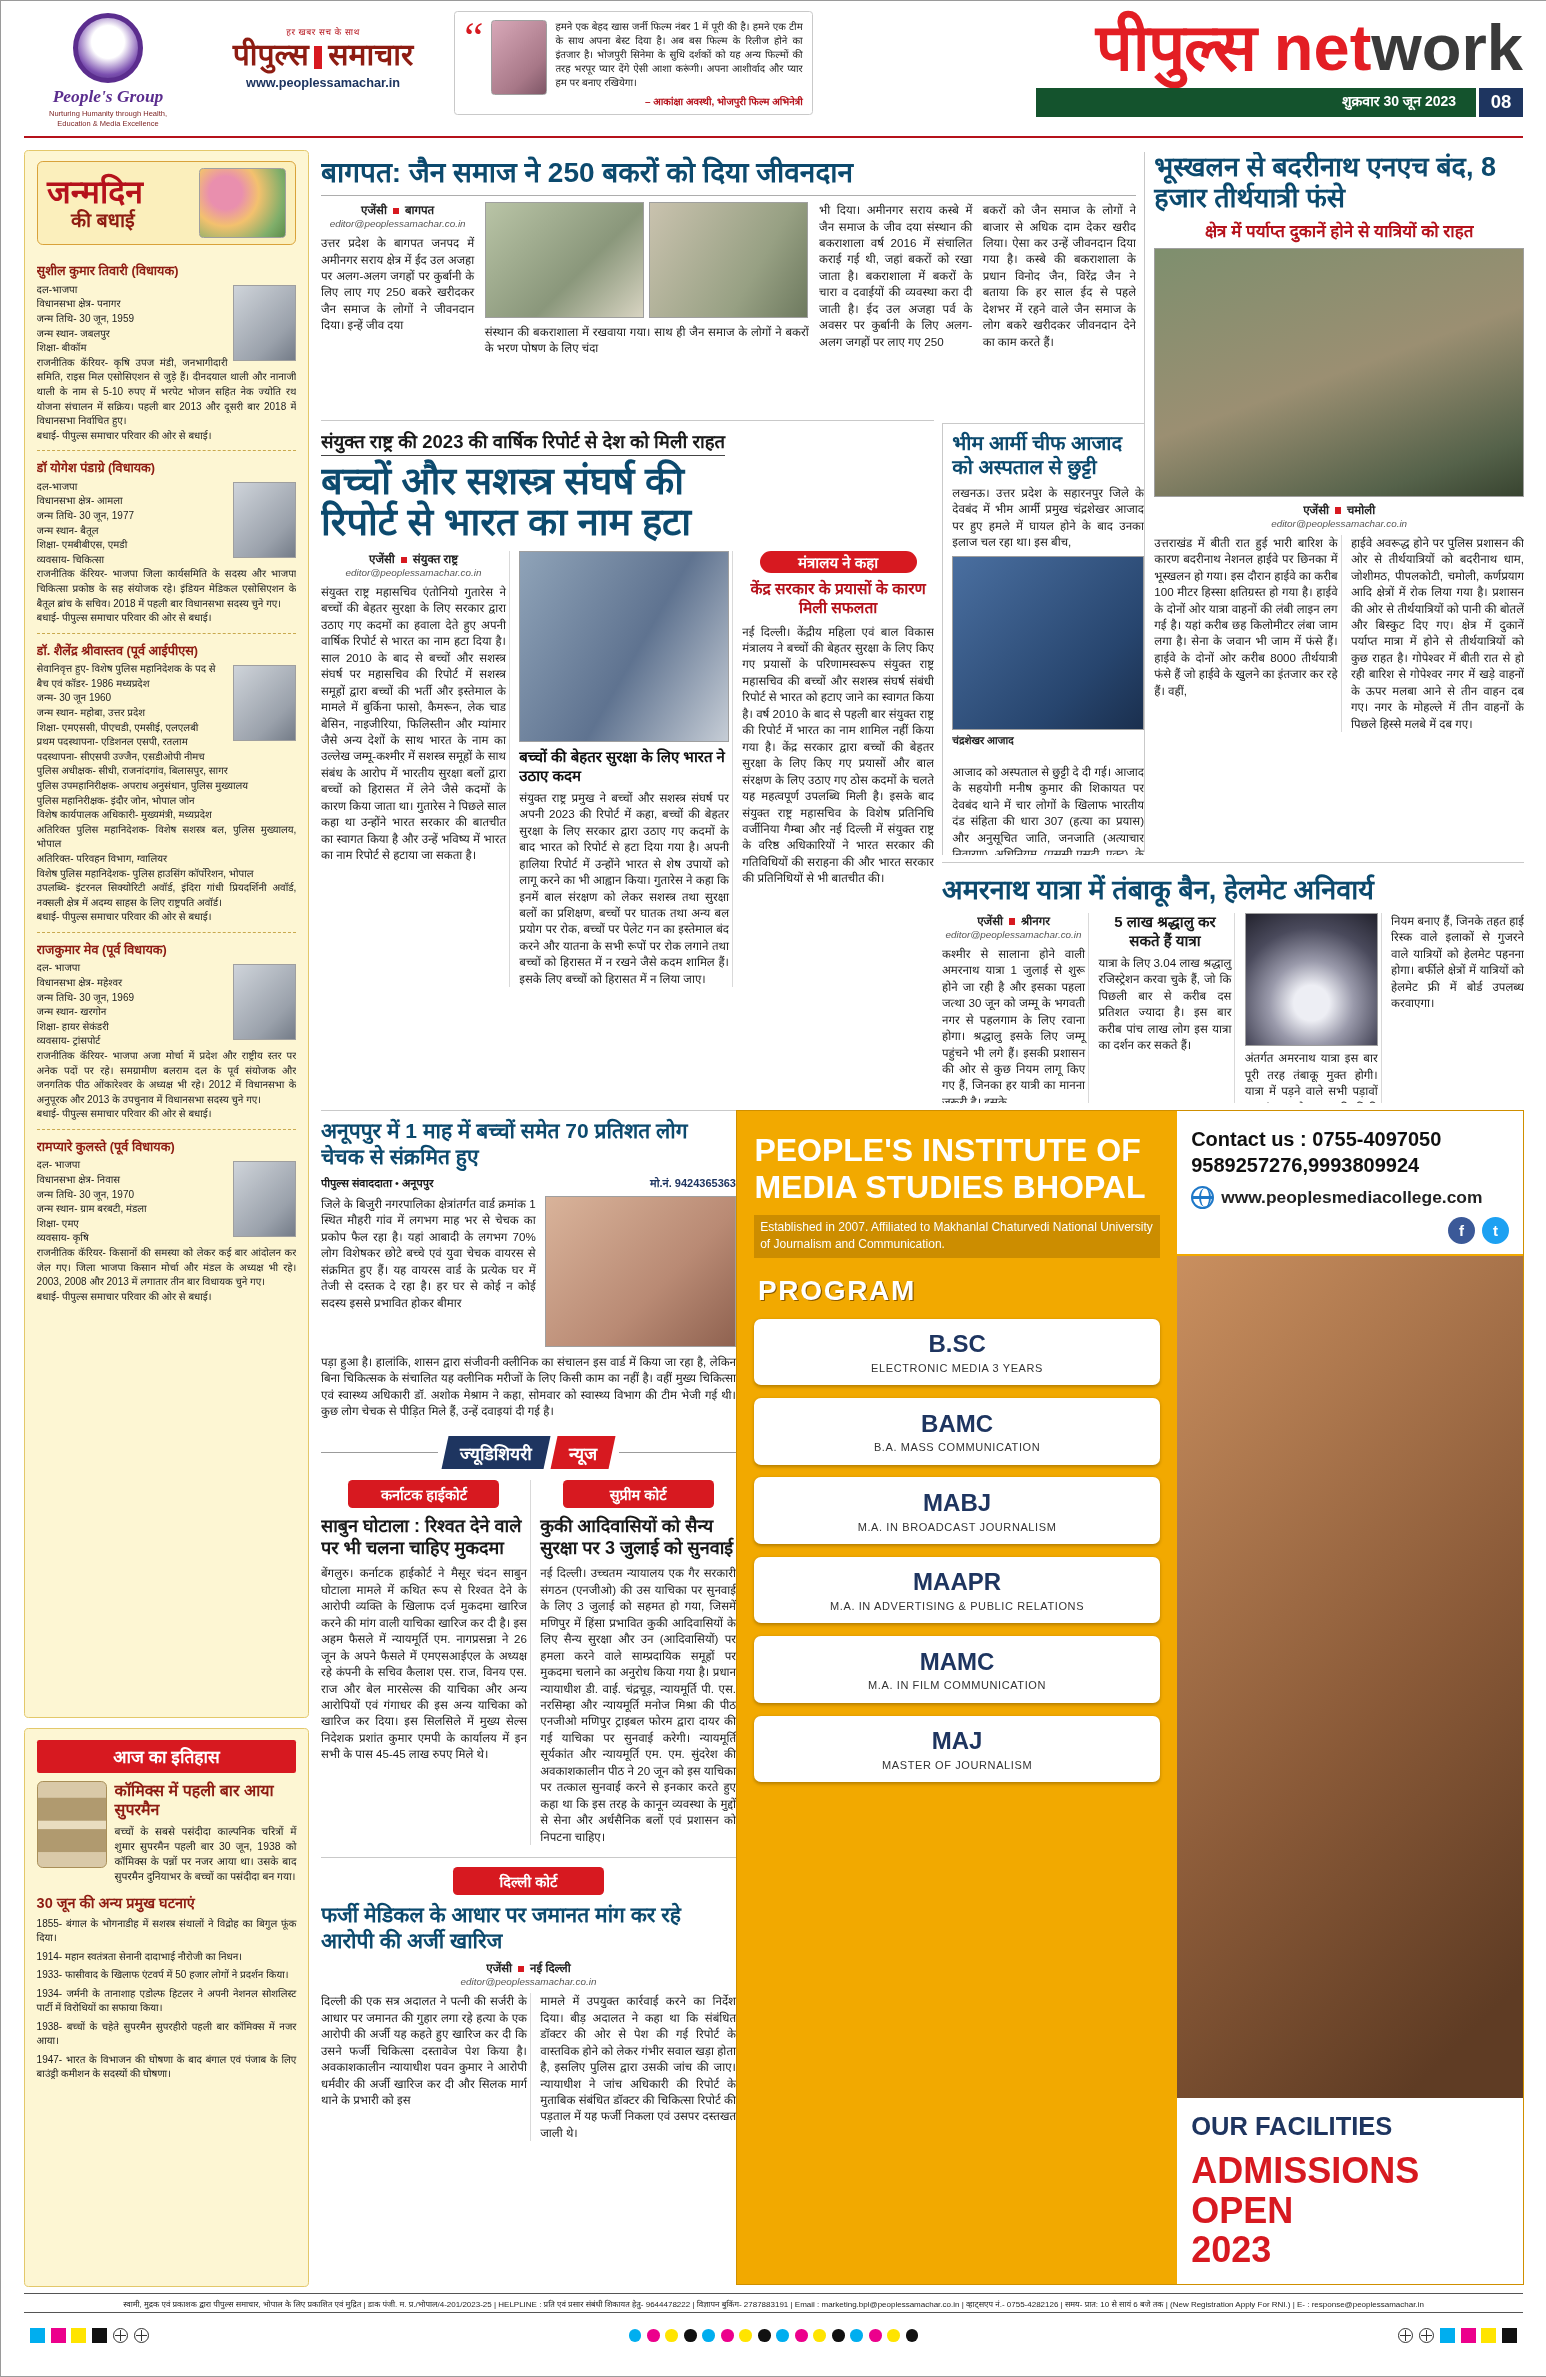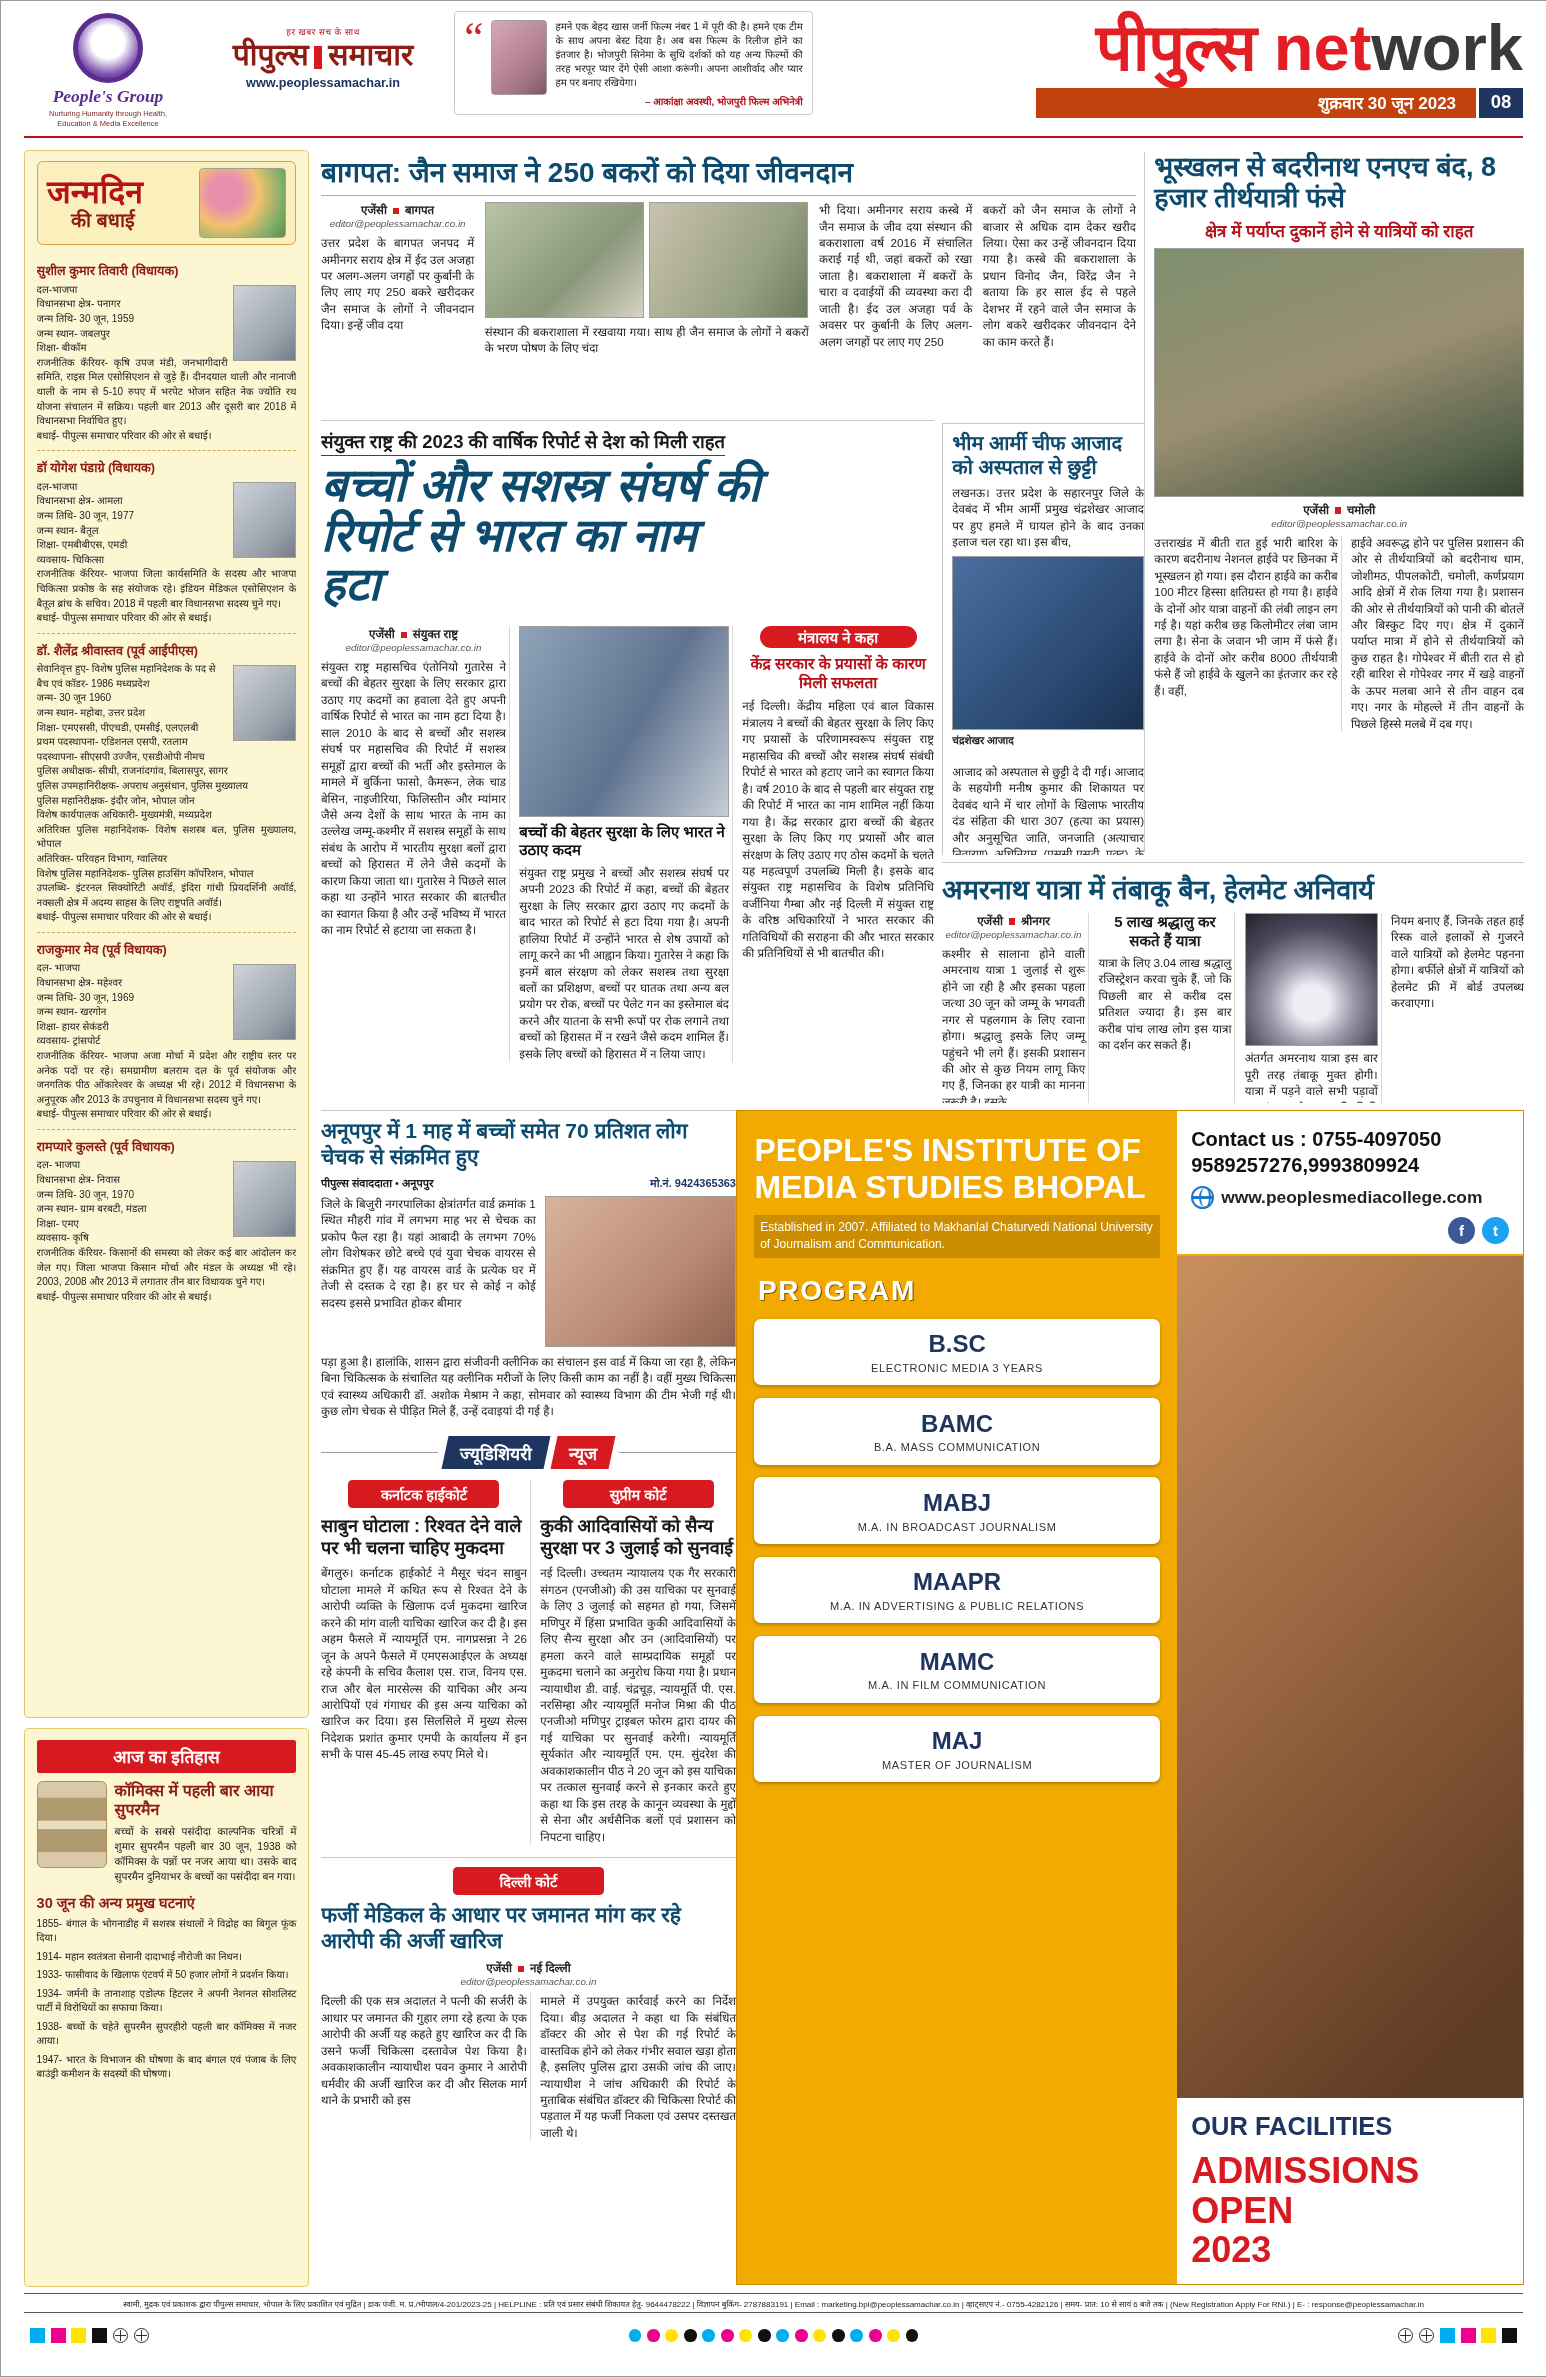--- a/index.html
+++ b/index.html
@@ -23,21 +23,21 @@
   .q-photo{width:56px;height:75px;border-radius:3.5px;background:linear-gradient(135deg,#d8a8b8,#a87888 70%,#7e5666);flex:none;}
   .q-body{flex:1;}
   .q-text{font-size:10px;line-height:1.4;color:#222;text-align:justify;}
   .q-author{font-size:9.9px;color:#b5121b;font-weight:bold;text-align:right;margin-top:3.5px;}
   .hdr-mast{flex:1;text-align:right;padding-top:5.8px;}
   .mast-line{white-space:nowrap;font-weight:bold;font-size:65px;line-height:1;}
   .mast-hindi{color:#e31e24;letter-spacing:-1.2px;}
   .mast-net{color:#e31e24;}
   .mast-work{color:#3a3a3a;}
   .date-strip{margin-top:8px;display:flex;justify-content:flex-end;align-items:stretch;}
-  .date-red{background:#c2410c;color:#fff;font-weight:bold;font-size:17px;padding:3.5px 19.7px;min-width:440px;text-align:right;}
+  .date-red{background:#14532d;color:#fff;font-weight:bold;font-size:14px;padding:3.5px 19.7px;min-width:440px;text-align:right;}
   .page-num{background:#1e3560;color:#fff;font-weight:bold;font-size:18.5px;padding:3.5px 11.6px;margin-left:3.5px;}
 
   
   .sidebar{position:absolute;left:23px;top:149px;width:285px;height:2137px;}
   .sb-box{background:#fdf6d3;border:1.2px solid #e3c86a;border-radius:4.6px;padding:10.4px 11.6px;overflow:hidden;}
   .bday{height:1568px;}
   .bday-head{display:flex;align-items:center;justify-content:space-between;border:1.2px solid #d9a23a;border-radius:5.8px;background:#fbefbc;padding:5.8px 9.3px;margin-bottom:9.3px;}
   .bday-title{line-height:1.05;}
   .bday-t1{font-size:32px;font-weight:bold;color:#b5121b;}
   .bday-t2{font-size:19.7px;font-weight:bold;color:#8e1c12;padding-left:24px;}
@@ -84,21 +84,21 @@
   
   .a-landslide{left:823px;top:3.5px;width:380px;height:700px;border-left:0.6px solid #c9c9c9;padding-left:9.3px;}
   .a-landslide h1{font-size:27px;line-height:1.15;}
   .ls-sub{font-size:17px;font-weight:bold;color:#b5121b;text-align:center;margin:5.8px 0;}
   .ph-landslide{width:100%;height:249px;background:linear-gradient(160deg,#7e8f6e,#9b8f72 50%,#55624a 85%,#384430);margin-bottom:4.6px;}
   .ls-cols>*{width:50%;}
 
   
   .a-un{left:0;top:272px;width:613px;height:687px;border-top:0.6px solid #c9c9c9;padding-top:7px;}
   .un-kicker{font-size:18.5px;font-weight:bold;border-bottom:1.2px solid #444;display:inline-block;padding-bottom:2.3px;margin-bottom:4.6px;}
-  .a-un h1{font-size:46px;line-height:1.08;width:440px;margin-bottom:16px;font-style:italic;}
+  .a-un h1{font-size:38px;line-height:1.08;width:440px;margin-bottom:8px;}
   .un-row{display:flex;}
   .un-c1{width:185px;flex:none;}
   .un-c2{width:220px;flex:none;}
   .ph-un{width:100%;height:191px;background:linear-gradient(120deg,#8fa3b8,#5f7390 55%,#c6cdd6);margin-bottom:5.8px;}
   .un-sub{font-size:15px;font-weight:bold;line-height:1.25;margin-bottom:4.6px;color:#111;}
   .mini-tab{background:#d71920;color:#fff;font-weight:bold;font-size:15px;text-align:center;border-radius:12.7px;padding:1px 0;width:82%;margin:0 auto 5.8px auto;}
   .mini-sub{font-size:15.6px;font-weight:bold;color:#b5121b;text-align:center;line-height:1.25;margin-bottom:5.8px;}
 
   
   .a-bhim{left:621px;top:275px;width:202px;height:432px;border-left:0.6px solid #c9c9c9;border-top:0.6px solid #c9c9c9;padding:7px 0 0 9.3px;}

